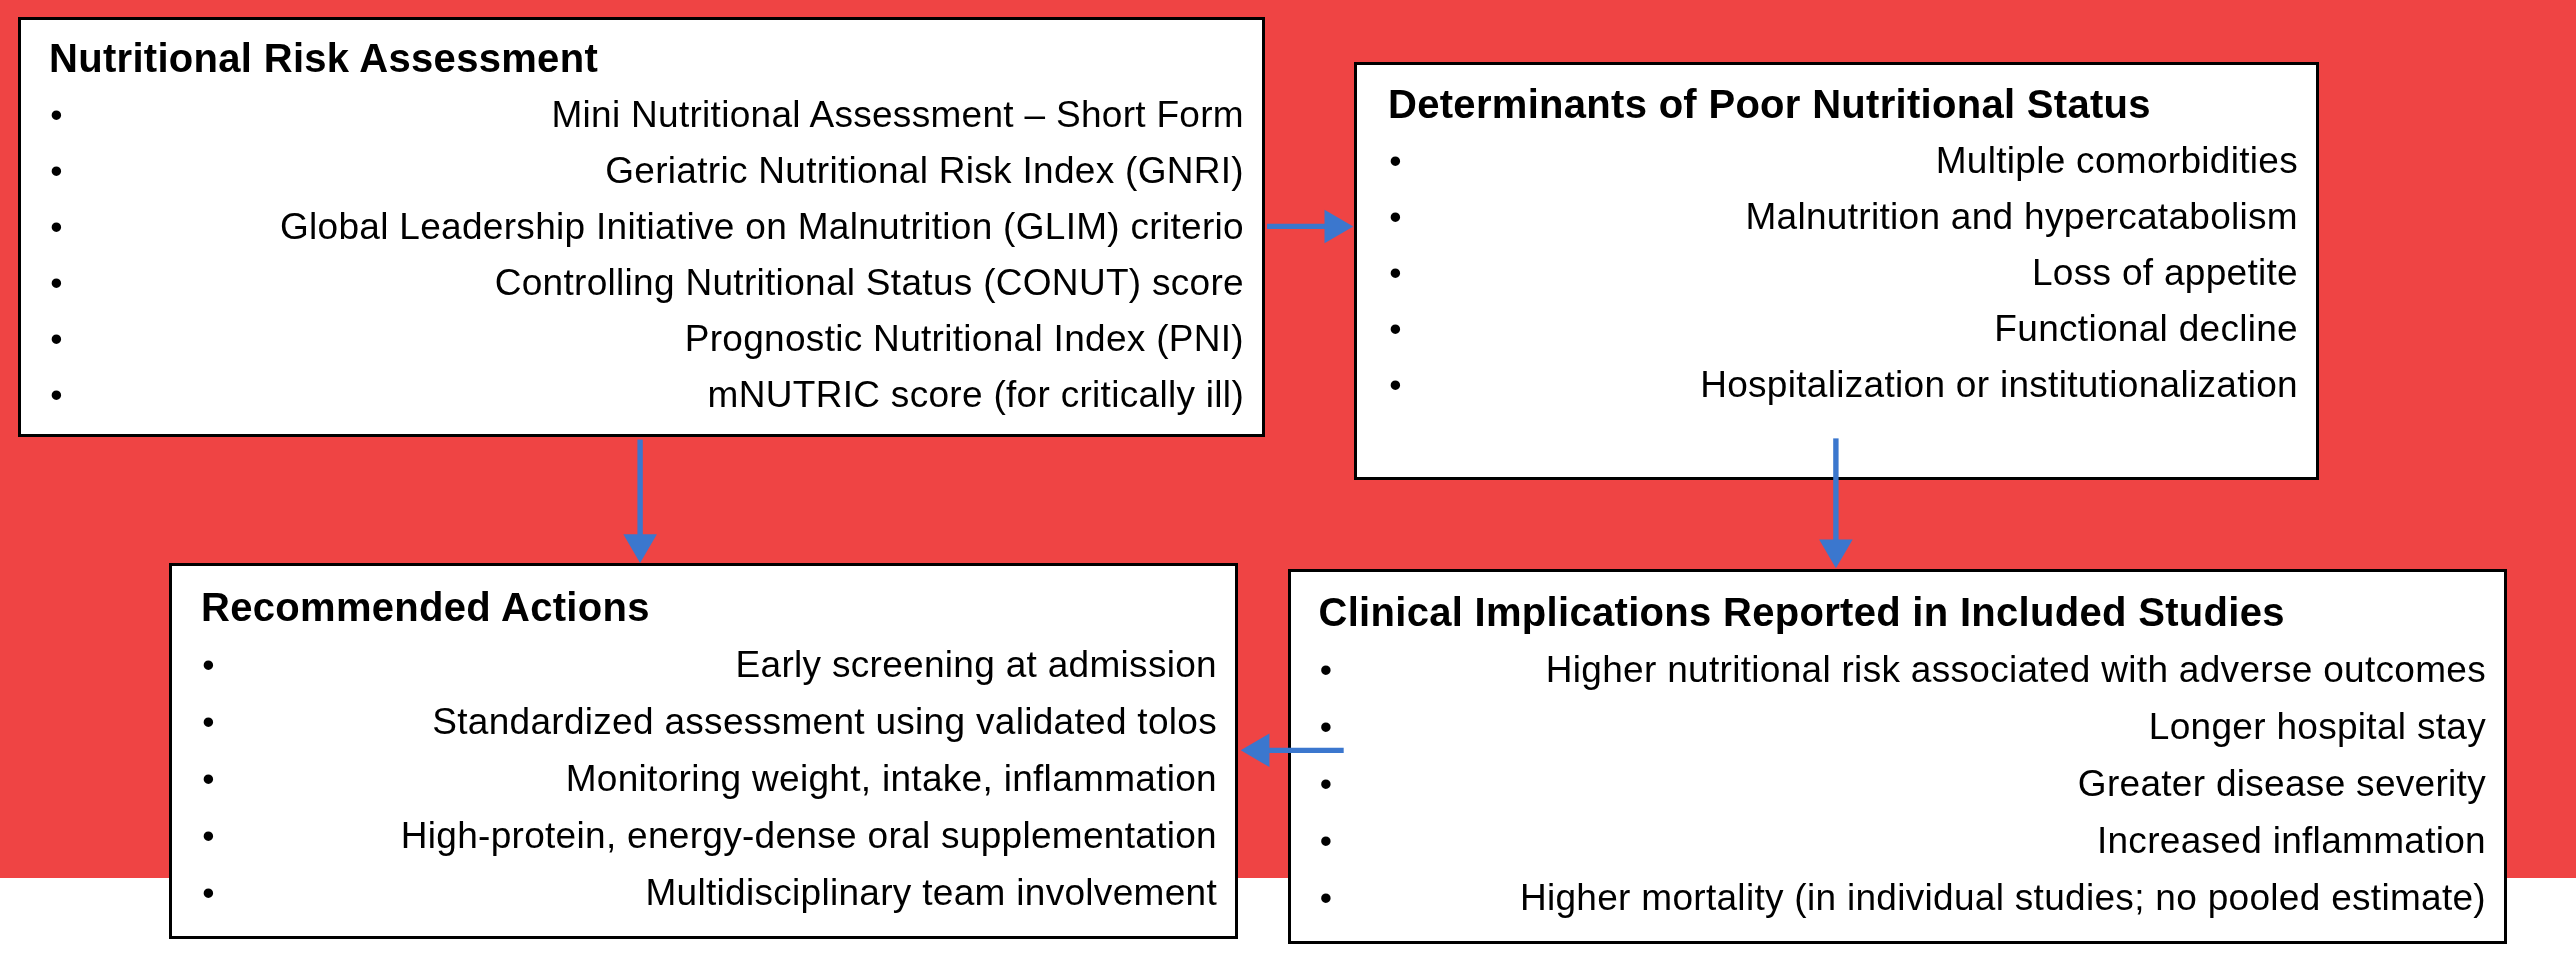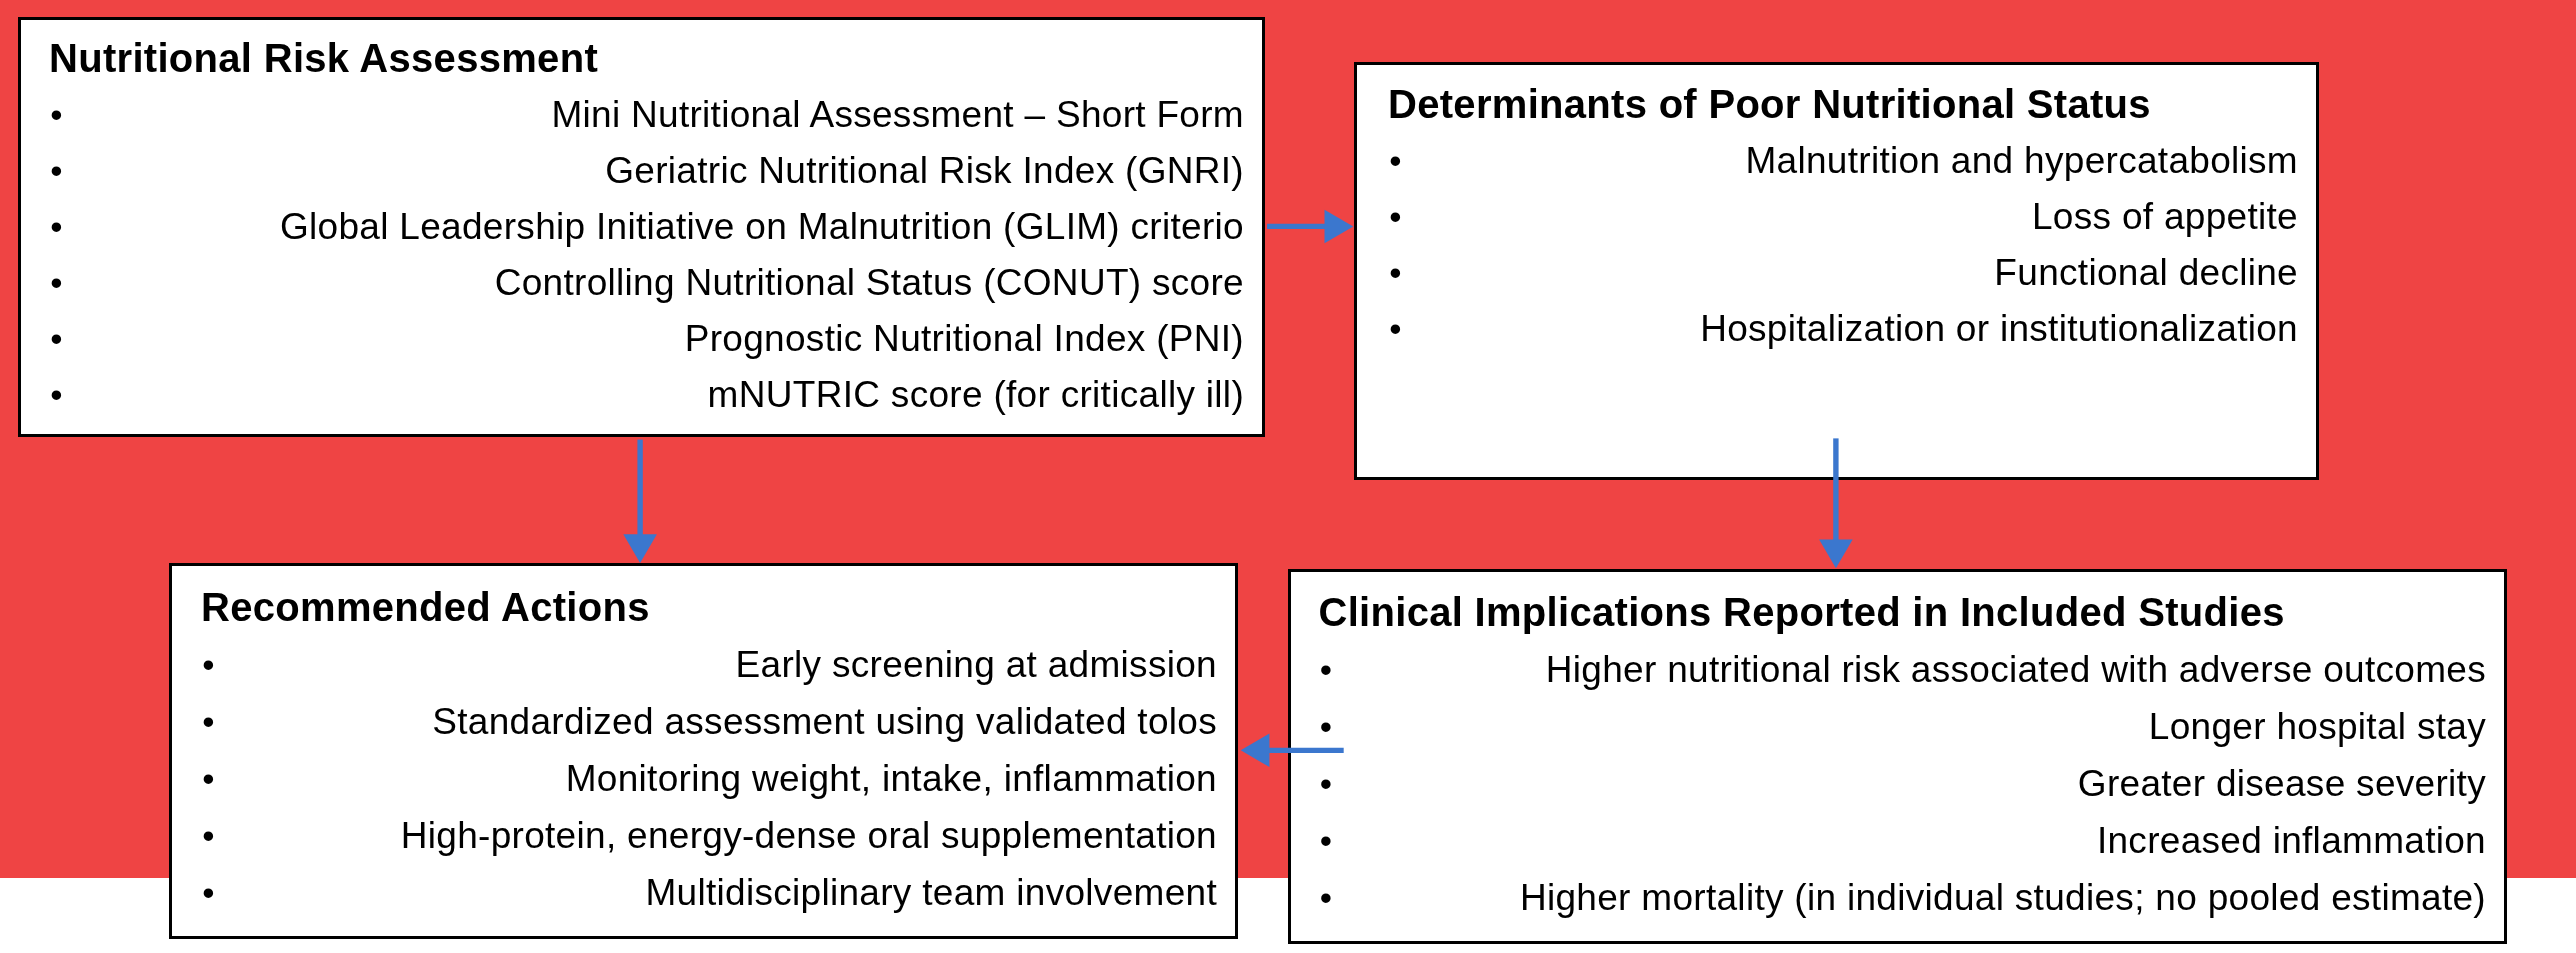--- a/index.html
+++ b/index.html
@@ -102,20 +102,21 @@
       <li>Global Leadership Initiative on Malnutrition (GLIM) criterio</li>
       <li>Controlling Nutritional Status (CONUT) score</li>
       <li>Prognostic Nutritional Index (PNI)</li>
       <li>mNUTRIC score (for critically ill)</li>
     </ul>
   </section>
 
   <section class="box box-det">
     <h2 class="box-title">Determinants of Poor Nutritional Status</h2>
     <ul class="bullets indent-wide">
+      <li>Multiple comorbidities</li>
       <li>Malnutrition and hypercatabolism</li>
       <li>Loss of appetite</li>
       <li>Functional decline</li>
       <li>Hospitalization or institutionalization</li>
     </ul>
   </section>
 
   <section class="box box-rec">
     <h2 class="box-title">Recommended Actions</h2>
     <ul class="bullets indent-narrow">

